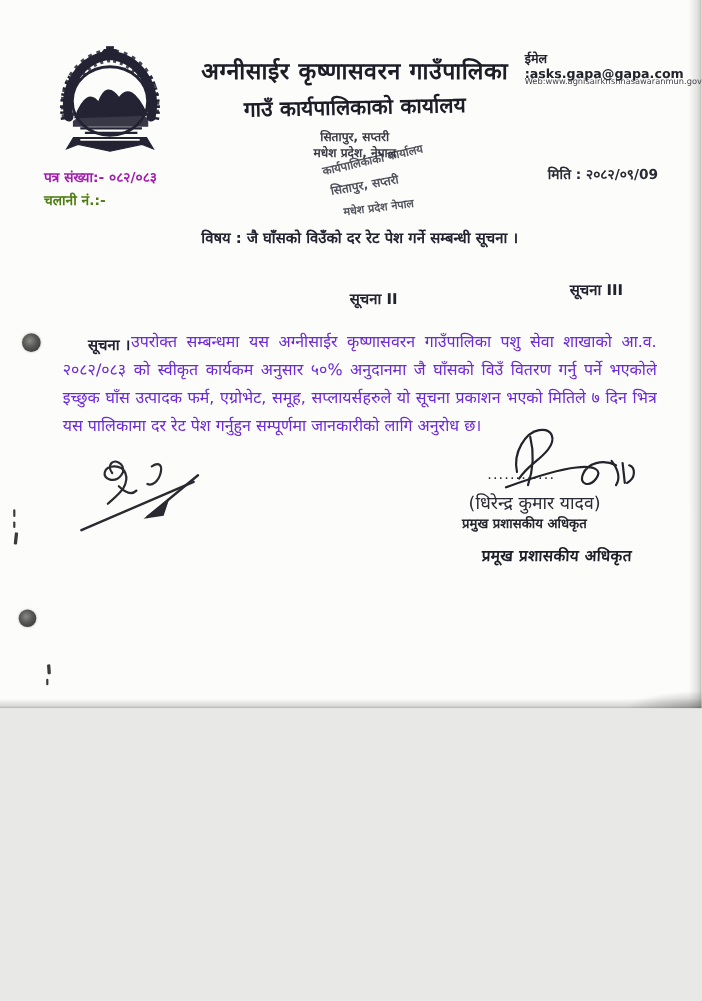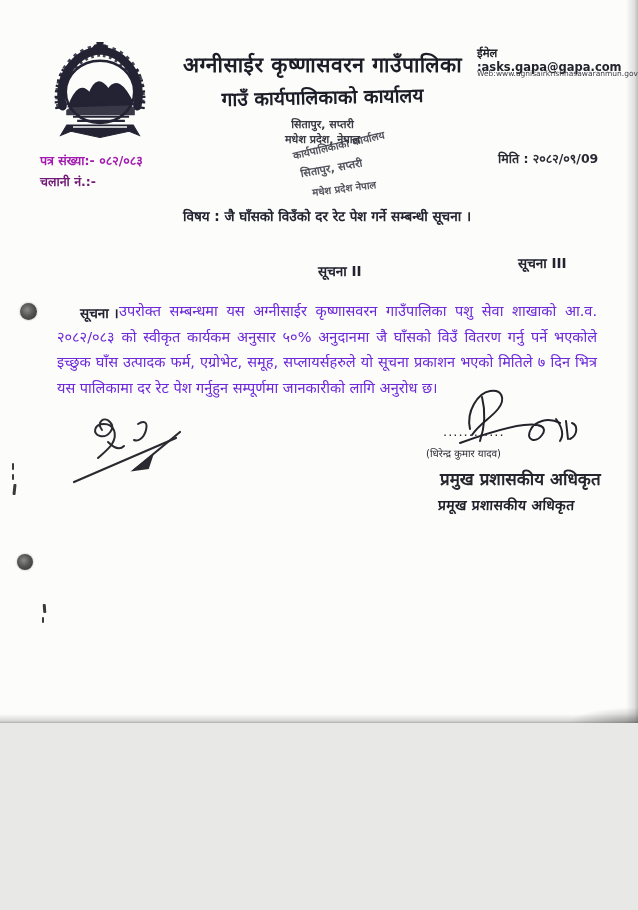--- a/index.html
+++ b/index.html
@@ -1,17 +1,17 @@
 <!DOCTYPE html>
 <html><head>
 <meta charset="utf-8">
 <style>
   html,body{margin:0;padding:0;background:#e8e8e6;}
   .page{
-    position:relative; width:638px; height:723px; margin:0 auto;
+    position:relative; width:638px; height:644px; margin:0 auto;
     background:#fcfcfa; overflow:hidden;
     font-family:"DejaVu Sans","Liberation Sans",sans-serif;
     color:#26262e;
   }
   .abs{position:absolute;}
   
   .org-name{left:150px; top:50px; width:345px; text-align:center;
     font-size:21px; font-weight:bold; color:#1d1d28; letter-spacing:.5px;}
   .office-name{left:150px; top:84px; width:345px; text-align:center;
     font-size:19px; font-weight:bold; color:#1d1d28; transform:rotate(-1.2deg);}
@@ -20,36 +20,36 @@
   .addr2{left:150px; top:131px; width:345px; text-align:center;
     font-size:11px; font-weight:bold; color:#3a3a44;}
   .hstamp{color:rgba(45,45,58,.82); font-weight:bold; white-space:nowrap;}
   .hstamp.l1{left:292px; top:138px; font-size:10.5px; transform:rotate(-13deg);}
   .hstamp.l2{left:300px; top:160px; font-size:11px; transform:rotate(-10deg);}
   .hstamp.l3{left:312px; top:181px; font-size:10px; transform:rotate(-7deg);}
   .email{left:477px; top:45px; font-size:11.5px; font-weight:bold; color:#23232d;}
   .web{left:477px; top:69px; font-size:7.5px; color:#3c3c46;}
   
   .refno{left:40px; top:152px; font-size:12.5px; font-weight:bold; color:#a21caf;}
-  .dispatch{left:40px; top:173px; font-size:12.5px; font-weight:bold; color:#701a75;}
+  .dispatch{left:40px; top:173px; font-size:12.5px; font-weight:bold; color:#4d7c0f;}
   .date{left:498px; top:150px; font-size:12.5px; font-weight:bold; color:#2a2a34;}
   
   .subject{left:183px; top:207px; font-size:13.5px; font-weight:bold; color:#222230;}
   
   .notice{font-size:13.5px; font-weight:bold; color:#222230;}
   .n1{left:80px; top:260px;margin-top:44px;}
   .n2{left:318px; top:262px;}
   .n3{left:518px; top:254px;}
   
   .body-par{left:57px; top:299px; width:540px; font-size:14.5px; line-height:25.5px;
     text-align:justify; text-indent:62px; color:#6d28d9; font-weight:500;}
   
   .sig-dots{left:443px; top:424px; font-size:13px; letter-spacing:1px; color:#2a2a34;}
-  .sig-name{left:426px; top:446px; font-size:10px; color:#2a2a34;}
-  .sig-title{left:440px; top:467px; font-size:17px; font-weight:bold; color:#26262e;}
+  .sig-name{left:426px; top:446px; font-size:16px; color:#2a2a34;}
+  .sig-title{left:420px; top:467px; font-size:12px; font-weight:bold; color:#26262e;}
   .sig-stamp-title{left:438px; top:495px; font-size:14px; font-weight:bold;
     color:#1e1e28; transform:skewX(-3deg); letter-spacing:.3px;}
   
   .hole{border-radius:50%;
     background:radial-gradient(circle at 42% 40%, #8a8a86 0%, #555553 45%, #3e3e3c 78%, #77777310 100%);
     box-shadow:0 0 2px rgba(0,0,0,.35);}
   .hole1{left:20px; top:303px; width:17px; height:17px;}
   .hole2{left:17px; top:554px; width:16px; height:16px;}
   .mark{background:#3a3a3a; border-radius:1px;}
   .mk1{left:12px; top:463px; width:2px; height:7px;}

